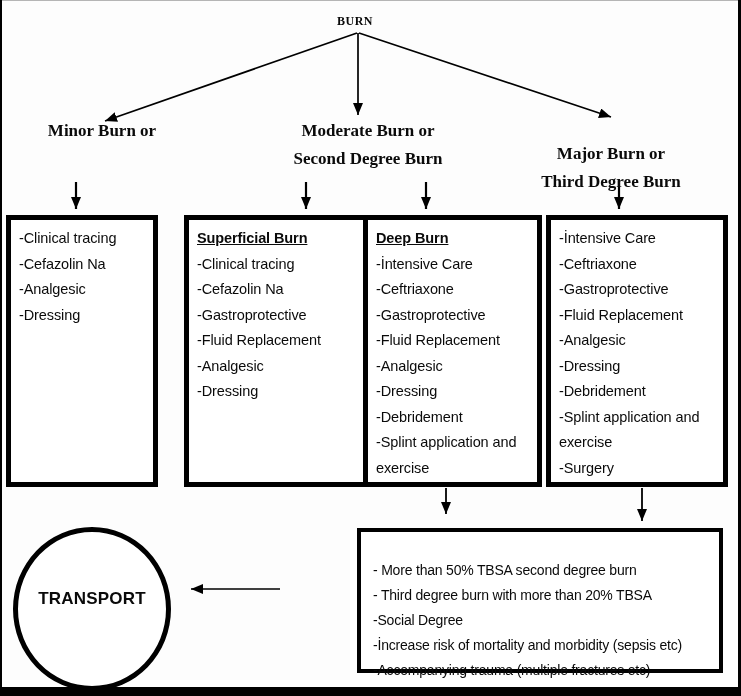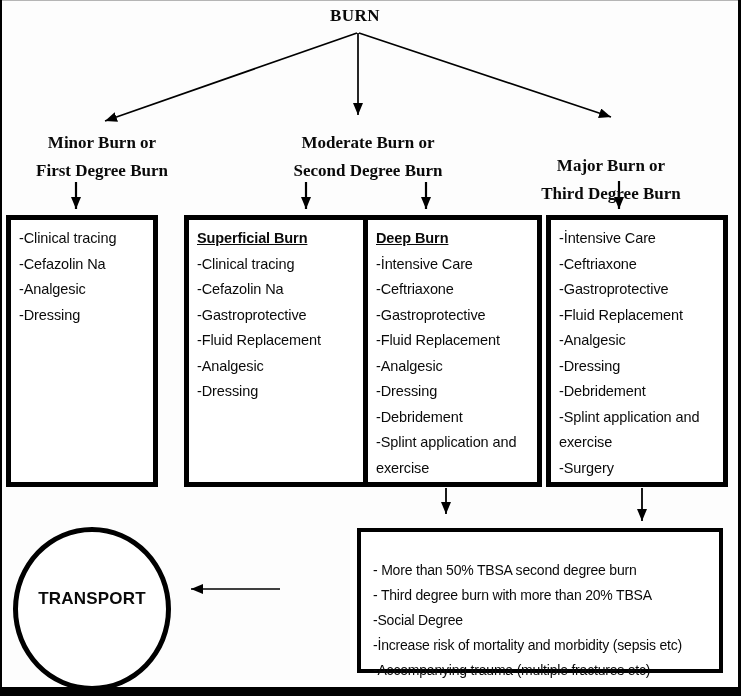--- a/index.html
+++ b/index.html
@@ -13,28 +13,28 @@
     color: #0a0a0a;
   }
   .frame-left   { position:absolute; left:0; top:0; width:2px; height:100%; background:#000; }
   .frame-right  { position:absolute; right:0; top:0; width:3px; height:100%; background:#000; }
   .frame-bottom { position:absolute; left:0; bottom:0; width:100%; height:9px; background:#000; }
   .frame-top    { position:absolute; left:0; top:0; width:100%; height:1px; background:#b5b5b5; }
 
   .arrow-layer { position:absolute; left:0; top:0; width:741px; height:696px; z-index:1; }
 
   .chart-title {
-    position:absolute; top:6px; left:255px; width:200px;
+    position:absolute; top:14px; left:255px; width:200px;
     text-align:center;
     font-family:"Liberation Serif", serif;
-    font-weight:700; font-size:17px; letter-spacing:0.5px;
+    font-weight:700; font-size:12px; letter-spacing:0.5px;
   }
 
   .branch-label {
-    position:absolute; top:129px; width:200px;
+    position:absolute; top:117px; width:200px;
     text-align:center;
     font-family:"Liberation Serif", serif;
     font-weight:700; font-size:17px; line-height:28px;
     z-index:2;
   }
   .branch-minor    { left:2px; }
   .branch-moderate { left:268px; }
   .branch-major    { left:511px;margin-top:23px; }
 
   .tbox {
@@ -98,21 +98,20 @@
     <line x1="446" y1="488" x2="446" y2="514" stroke="#000" stroke-width="1.8" marker-end="url(#ah)"></line>
     <line x1="642" y1="488" x2="642" y2="521" stroke="#000" stroke-width="1.8" marker-end="url(#ah)"></line>
 
     <line x1="280" y1="589" x2="191" y2="589" stroke="#000" stroke-width="1.5" marker-end="url(#ah)"></line>
   </svg>
 
   <div class="chart-title">BURN</div>
 
   <div class="branch-label branch-minor">
     <div>Minor Burn or</div>
-    <div>First Degree Burn</div>
   </div>
   <div class="branch-label branch-moderate">
     <div>Moderate Burn or</div>
     <div>Second Degree Burn</div>
   </div>
   <div class="branch-label branch-major">
     <div>Major Burn or</div>
     <div>Third Degree Burn</div>
   </div>
 

